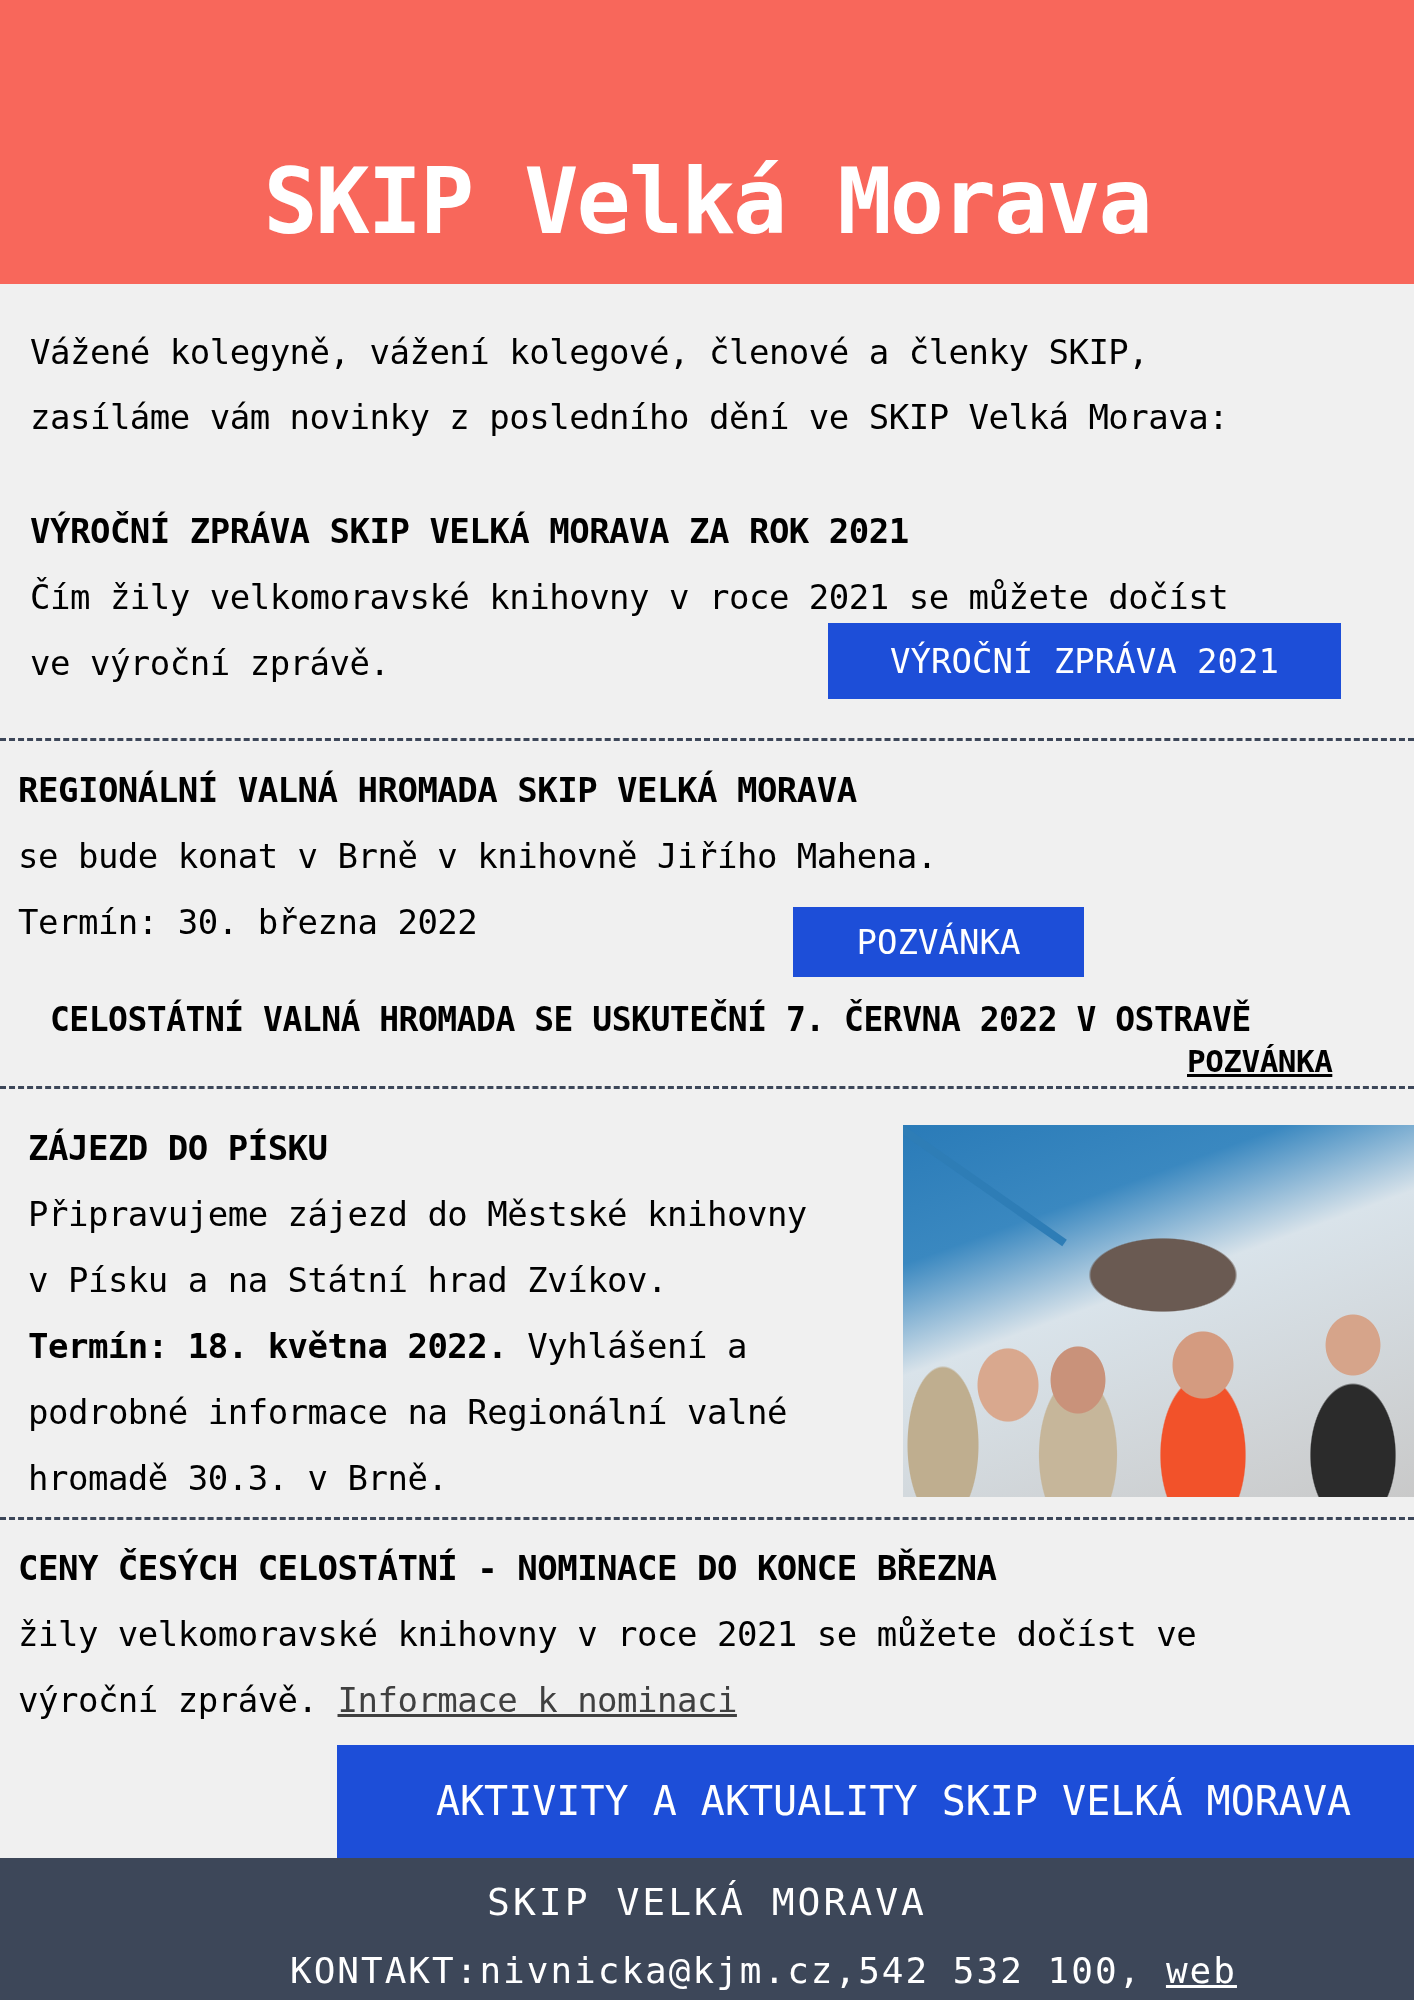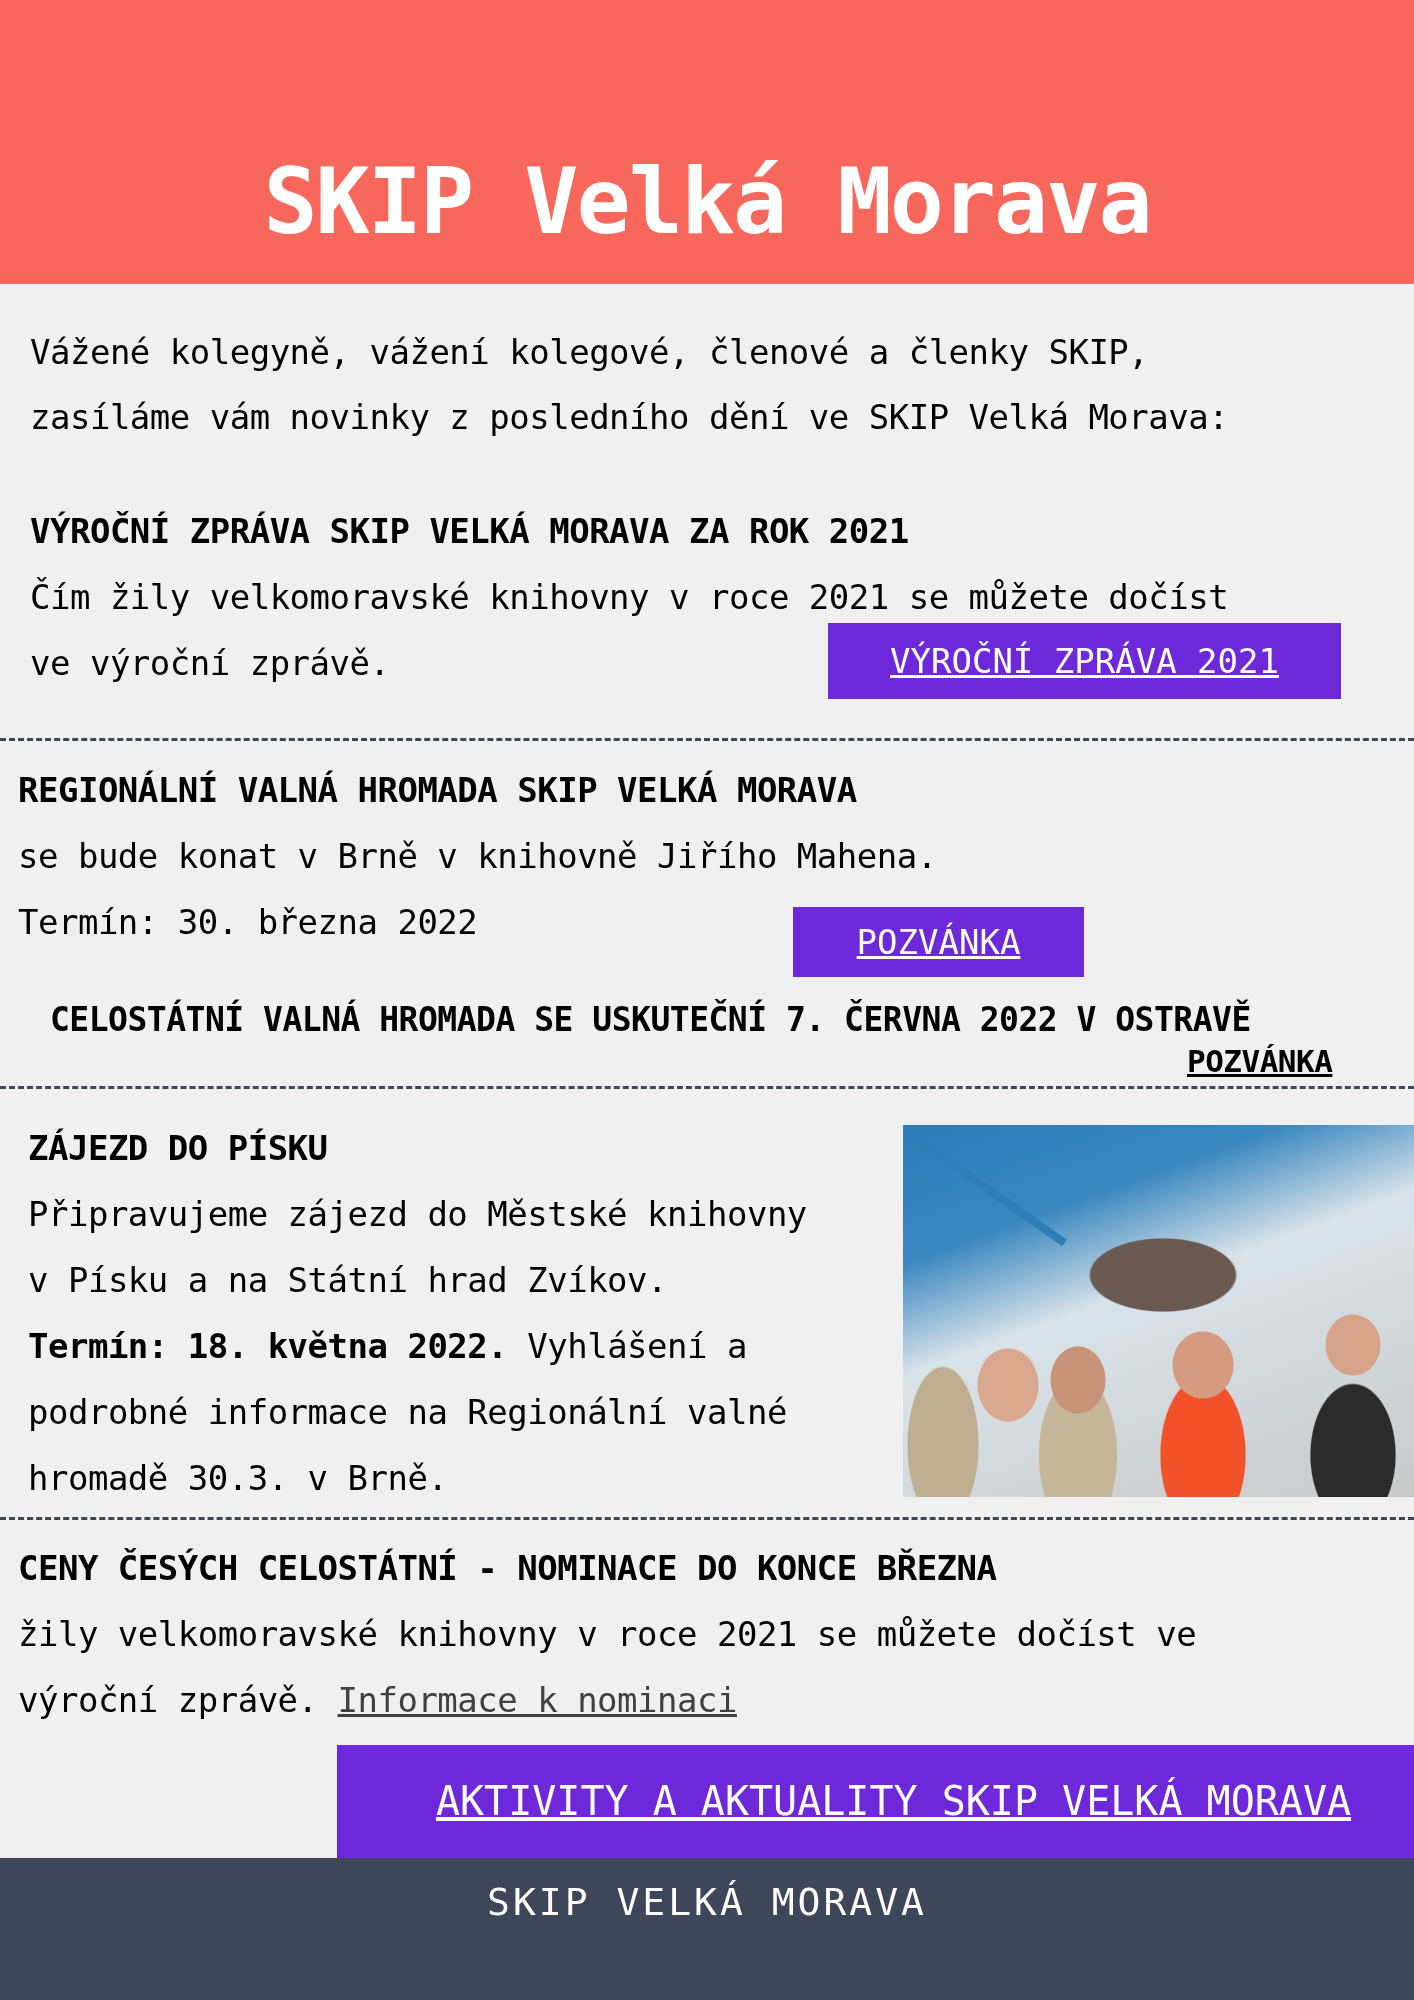--- a/index.html
+++ b/index.html
@@ -2,21 +2,21 @@
 <html><head>
 <meta charset="utf-8">
 <style>
   html, body { margin:0; padding:0; }
   body { width:1414px; height:2000px; background:#f0f0f0; font-family:"DejaVu Sans Mono", monospace; color:#000; overflow:hidden; position:relative; }
   .header { position:absolute; left:0; top:0; width:1414px; height:284px; background:#f8675b; color:#fff; text-align:center; }
   .header .t1 { position:absolute; left:0; width:100%; top:30px; font-size:90px; font-weight:bold; line-height:100px; letter-spacing:-2px; }
   .header .t2 { position:absolute; left:0; width:100%; top:152px; font-size:90px; font-weight:bold; line-height:100px; letter-spacing:-2px; }
   .txt { position:absolute; font-size:34px; line-height:40px; white-space:nowrap; letter-spacing:-0.5px; }
   .bold { font-weight:bold; }
-  .btn { position:absolute; background:#6d28d9; color:#fff; text-decoration:underline; text-align:center; font-size:34px; }
+  .btn { position:absolute; background:#1d4ed8; color:#fff; text-align:center; font-size:34px; }
   .dash { position:absolute; left:0; width:1414px; height:0; border-top:3px dashed #3d4759; }
   .link { text-decoration:underline; }
   .photo { position:absolute; left:903px; top:1125px; width:511px; height:372px; overflow:hidden;
     background:
       radial-gradient(ellipse 50px 60px at 105px 260px, #d9a88e 60%, transparent 62%),
       radial-gradient(ellipse 45px 55px at 175px 255px, #c9927a 60%, transparent 62%),
       radial-gradient(ellipse 50px 55px at 300px 240px, #d49b80 60%, transparent 62%),
       radial-gradient(ellipse 45px 50px at 450px 220px, #d6a48a 60%, transparent 62%),
       radial-gradient(ellipse 60px 110px at 300px 330px, #f2522a 70%, transparent 72%),
       radial-gradient(ellipse 60px 100px at 450px 330px, #2b2b2b 70%, transparent 72%),
@@ -67,13 +67,14 @@
 <div class="dash" style="top:1517px;"></div>
 
 <div class="txt bold" style="left:18px; top:1548px;">CENY ČESÝCH CELOSTÁTNÍ - NOMINACE DO KONCE BŘEZNA</div>
 <div class="txt" style="left:18px; top:1614px;">žily velkomoravské knihovny v roce 2021 se můžete dočíst ve</div>
 <div class="txt" style="left:18px; top:1680px;"><span>výroční zprávě. </span><a class="link" style="color:#404040;">Informace k nominaci</a></div>
 
 <a class="btn" style="left:337px; top:1745px; width:1077px; height:113px; line-height:113px; font-size:40px;padding-left:18px;">AKTIVITY A AKTUALITY SKIP VELKÁ MORAVA</a>
 
 <div style="position:absolute; left:0; top:1858px; width:1414px; height:142px; background:#3d4759; color:#fff;">
   <div style="position:absolute; left:0; width:100%; top:22px; text-align:center; font-size:38px; letter-spacing:3px;">SKIP VELKÁ MORAVA</div>
+  <div style="position:absolute; left:290px; top:92px; font-size:36px; letter-spacing:2px; white-space:nowrap;"><span>KONTAKT:nivnicka@kjm.cz,542 532 100, </span><a class="link" style="color:#fff;">web</a></div>
 </div>
 
 </body></html>

